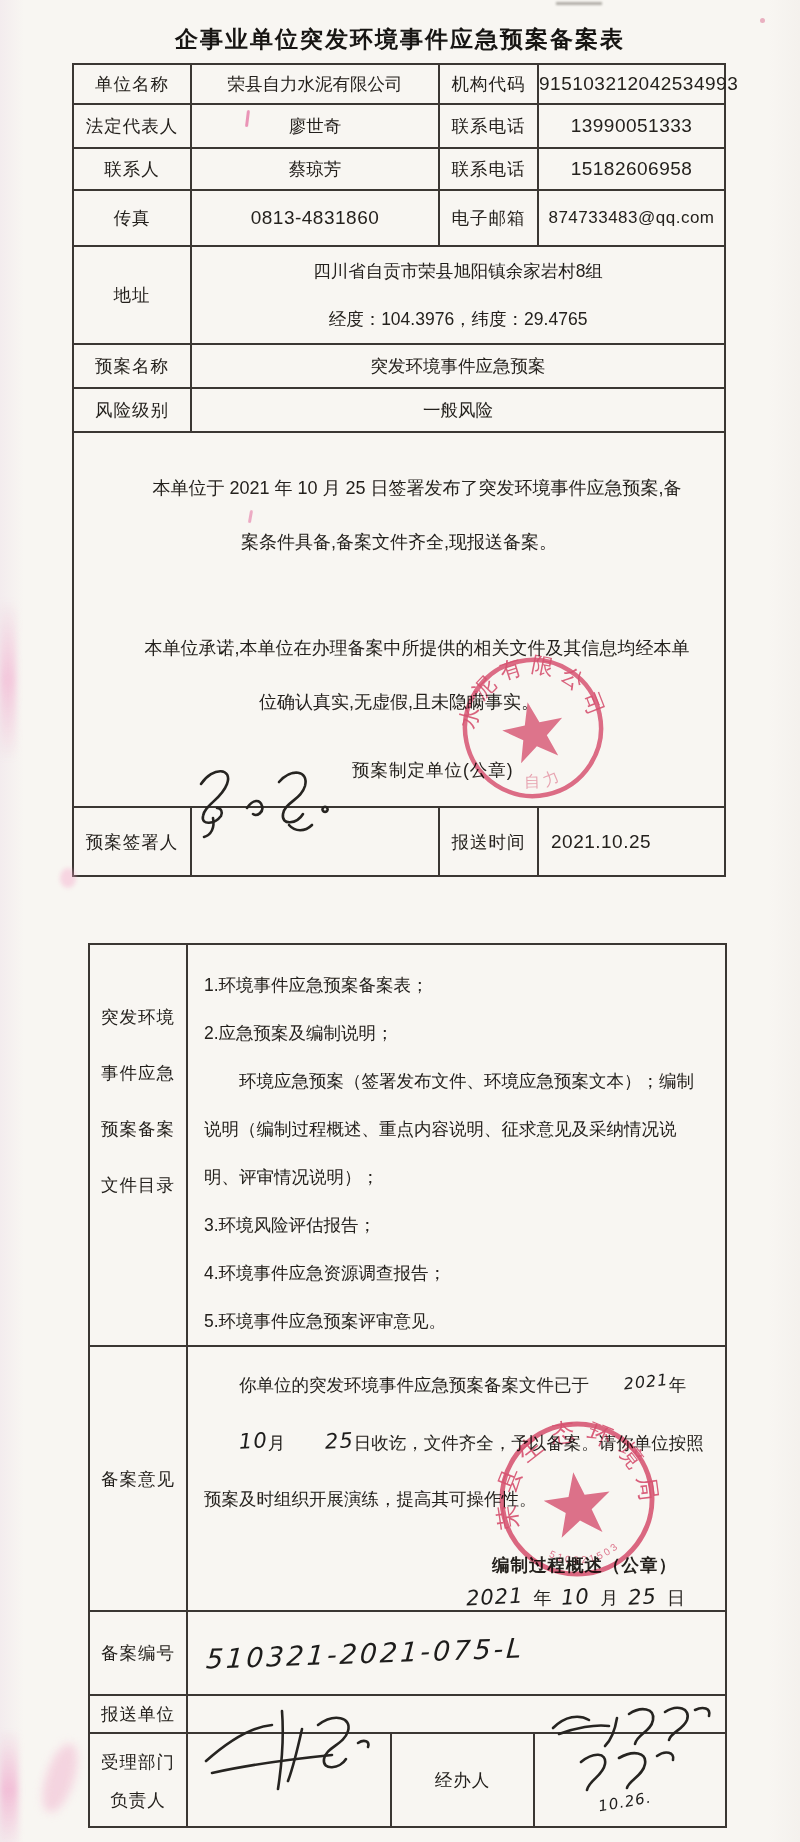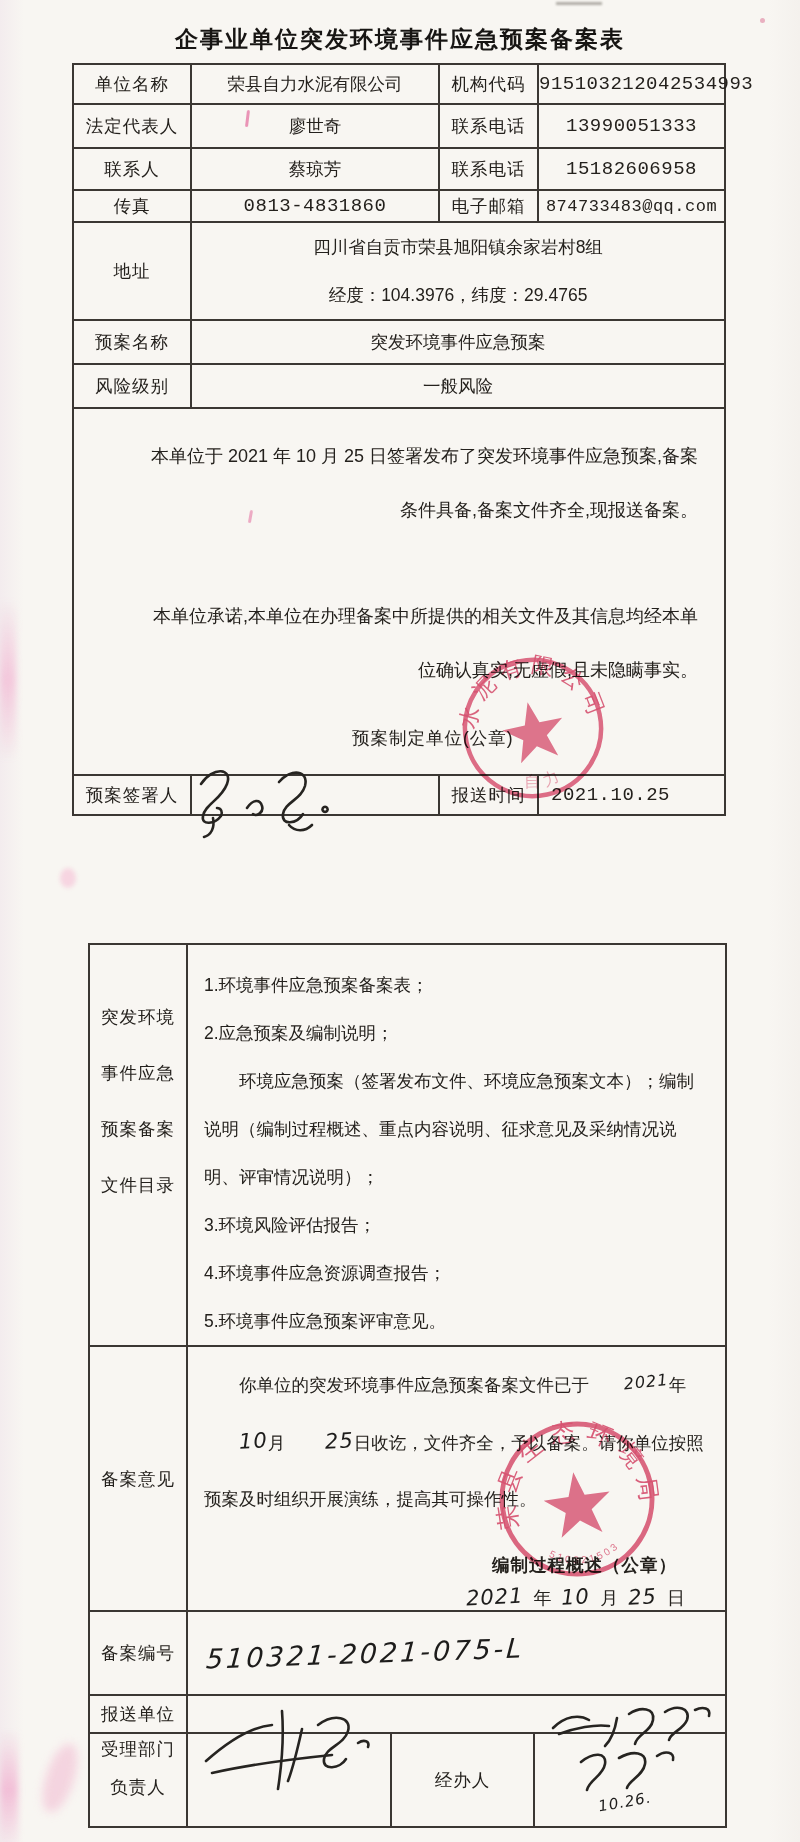--- a/index.html
+++ b/index.html
@@ -14,49 +14,49 @@
 
   
   table{border-collapse:collapse;table-layout:fixed;position:absolute;}
   td{border:2px solid #3b3733;padding:0;vertical-align:middle;
      font-size:17.5px;color:#24211d;text-align:center;overflow:visible;}
   .t1{left:72px;top:63px;width:652px;}
   .t1 col.c1{width:118px;} .t1 col.c2{width:248px;} .t1 col.c3{width:99px;} .t1 col.c4{width:187px;}
   .t2{left:88px;top:943px;width:637px;}
   .t2 col.c1{width:98px;} .t2 col.c2{width:204px;} .t2 col.c3{width:143px;} .t2 col.c4{width:192px;}
 
-  .h1{height:40px;} .h2{height:44px;} .h3{height:42px;} .h4{height:32px;}
-  .h5{height:98px;} .h6{height:44px;} .h7{height:44px;} .h8{height:296px;} .h9{height:40px;}
+  .h1{height:40px;} .h2{height:44px;} .h3{height:42px;} .h4{height:56px;}
+  .h5{height:98px;} .h6{height:44px;} .h7{height:44px;} .h8{height:296px;} .h9{height:69px;}
   .ha{height:380px;} .hb{height:241px;} .hc{height:84px;} .hd{height:38px;} .he{height:94px;}
 
-  .serifv{font-family:Liberation Mono, monospace;font-size:19px;letter-spacing:.5px;}
+  .serifv{font-family:Liberation Sans, sans-serif;font-size:19px;letter-spacing:.5px;}
   .lab{letter-spacing:1px;}
 
   .addr-cell div{line-height:48px;}
   .top-align{vertical-align:top;text-align:left;}
 
   
   .decl{padding:20px 26px 0 26px;font-size:18px;line-height:54px;}
-  .decl p{margin:0;text-indent:2em;text-align:right;}
+  .decl p{margin:8px;text-indent:2em;text-align:center;}
   .decl .gap{margin-top:52px;}
   .seal-cap{margin:14px 0 9px 252px;text-align:left;font-size:17.5px;letter-spacing:1px;}
 
   
   .cat-label{line-height:56px;padding-top:44px;vertical-align:top;letter-spacing:1px;}
   .cat-cell{padding:16px 14px 0 16px;}
   .cat-cell p{margin:0;line-height:48px;text-align:left;font-size:17.5px;}
   .cat-cell p.cont{text-indent:2em;}
 
   .op-cell{padding:10px 14px 0 16px;}
   .op-cell p{margin:0;line-height:56px;text-align:left;font-size:17.5px;text-indent:2em;}
   .accept-cap{margin:26px 0 0 288px;text-align:left;font-size:17.5px;font-weight:bold;letter-spacing:1px;}
   .accept-date{margin:8px 0 0 262px;text-align:left;font-size:18px;display:flex;gap:10px;align-items:baseline;}
 
   .rec-cell{text-align:left;padding-left:18px;}
-  .dept-cell{line-height:30px;padding-top:0;vertical-align:top;letter-spacing:1px;border-radius:24px;}
+  .dept-cell{line-height:30px;padding-top:13px;vertical-align:top;letter-spacing:1px;border-radius:24px;}
 
   
   .hw{font-family:"DejaVu Sans",sans-serif;font-style:italic;color:#1d1c1b;
       display:inline-block;transform:rotate(-3deg);letter-spacing:1px;}
   .hw-sm{font-size:16px;transform:rotate(-6deg) translateY(-2px);}
   .hw-md{font-size:21px;}
   .hw-big{font-size:27px;letter-spacing:3px;transform:rotate(-2deg) skewX(-6deg);}
   .hw-note{position:absolute;left:598px;top:1793px;font-size:15px;transform:rotate(-10deg);z-index:6;}
 
   

